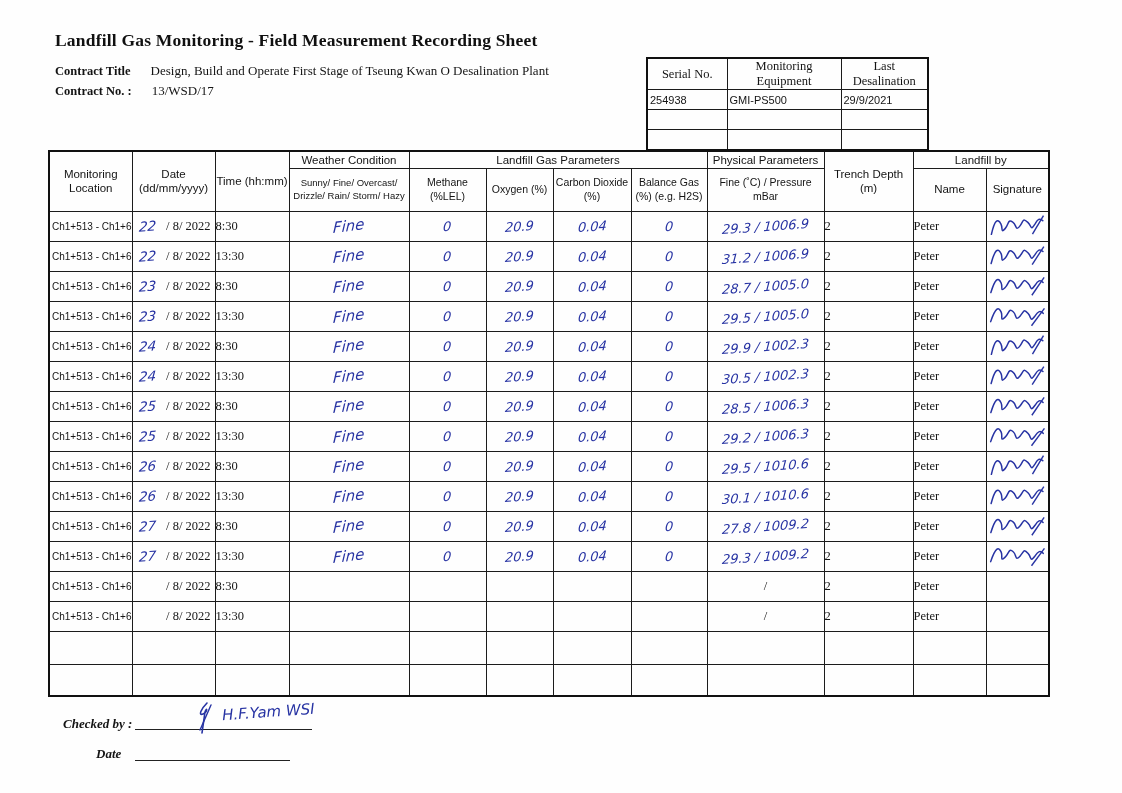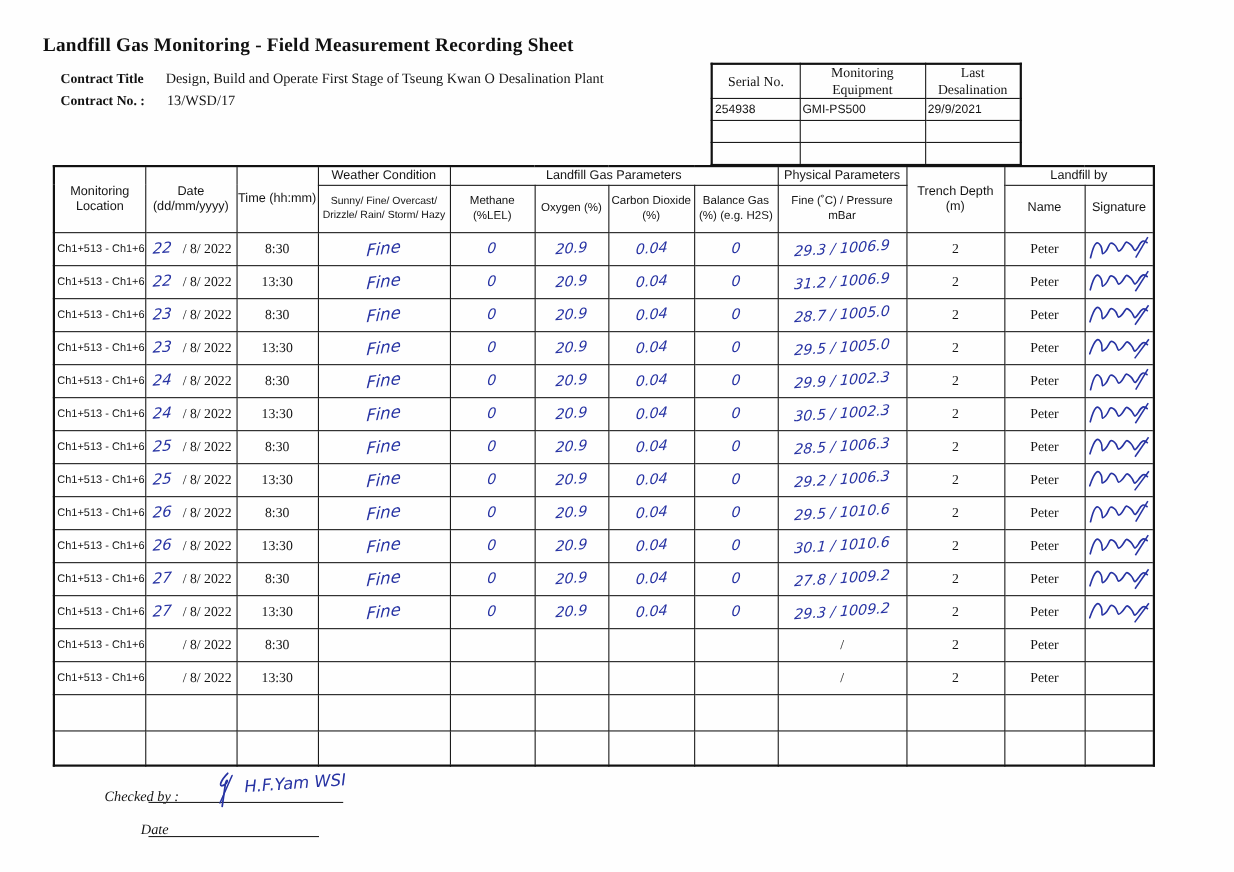--- a/index.html
+++ b/index.html
@@ -2,21 +2,21 @@
 <html><head>
 <meta charset="utf-8">
 <style>
   html,body { margin:0; padding:0; background:#e8e8e8; }
   .page {
     position:relative; width:1122px; height:793px; background:#fefefe;
     font-family:"Liberation Sans", sans-serif; color:#141414; overflow:hidden;
   }
   
   .doc-title {
-    position:absolute; left:39px; top:30px;
+    position:absolute; left:55px; top:30px;
     font-family:"Liberation Serif", serif; font-weight:bold; font-size:17.5px;
     letter-spacing:.2px; color:#101010;text-align:right;
   }
   .contract-line { position:absolute; left:55px; font-family:"Liberation Serif", serif; font-size:13px; white-space:nowrap; }
   .contract-line .lbl { font-weight:bold; font-size:12.5px; margin-right:20px; }
   .cl1 { top:63px; } .cl2 { top:83px; }
 
   
   table { border-collapse:collapse; }
   .equip {
@@ -36,39 +36,39 @@
   .mon thead th { font-weight:normal; font-size:11.5px; line-height:1.25; text-align:center; }
   .mon thead .grp { height:17px; font-size:11.5px; }
   .mon thead .sub { height:43px; }
   .mon thead th.opts { font-size:9.5px; line-height:1.3; }
   .mon thead th.small { font-size:10.5px; }
   .mon thead th.tp { font-size:10.5px; }
   .mon td.loc   { font-size:10px; padding-left:2px; white-space:nowrap; }
   .mon td.datec .dwrap { display:flex; align-items:center; height:100%; }
   .mon td.datec .suffix { margin-left:auto; padding-right:4px; font-family:"Liberation Serif", serif; font-size:12.5px; white-space:nowrap; }
   .mon td.timec, .mon td.depthc, .mon td.namec {
-    font-family:"Liberation Serif", serif; font-size:12.5px; text-align:center;margin-left:22px;
+    font-family:"Liberation Serif", serif; font-size:12.5px; text-align:left;margin-left:22px;
   }
   .mon td.ctr { text-align:center; }
   .mon td.pslash { font-family:"Liberation Serif", serif; font-size:12.5px; text-align:center; }
 
   
   .hw {
     color:#2733a3; font-family:"DejaVu Sans", sans-serif; font-style:italic;
     display:inline-block; transform:rotate(-4deg) skewX(-8deg); white-space:nowrap;
   }
   .hw-day   { font-size:13.5px; margin-left:6px; }
   .hw-wx    { font-size:15px; transform:rotate(-7deg) skewX(-10deg); }
   .hw-num   { font-size:13px; }
   .hw-tp    { font-size:13px; }
   .sig-svg { display:block; margin:0 auto; }
 
   
   .checked-lbl, .date-lbl {
-    position:absolute; font-family:"Liberation Serif", serif; font-style:italic; font-weight:normal; font-size:13px;margin-left:32px;
+    position:absolute; font-family:"Liberation Serif", serif; font-style:italic; font-weight:bold; font-size:13px;
   }
   .checked-lbl { left:63px; top:716px; }
   .date-lbl    { left:96px; top:746px; }
   .sig-line { position:absolute; border-bottom:1.6px solid #222; }
   .line1 { left:135px; top:729px; width:177px; }
   .line2 { left:135px; top:760px; width:155px; }
   .checked-sig {
     position:absolute; left:222px; top:703px;
     color:#2733a3; font-family:"DejaVu Sans", sans-serif; font-style:italic;
     font-size:15px; transform:rotate(-4deg); white-space:nowrap;

